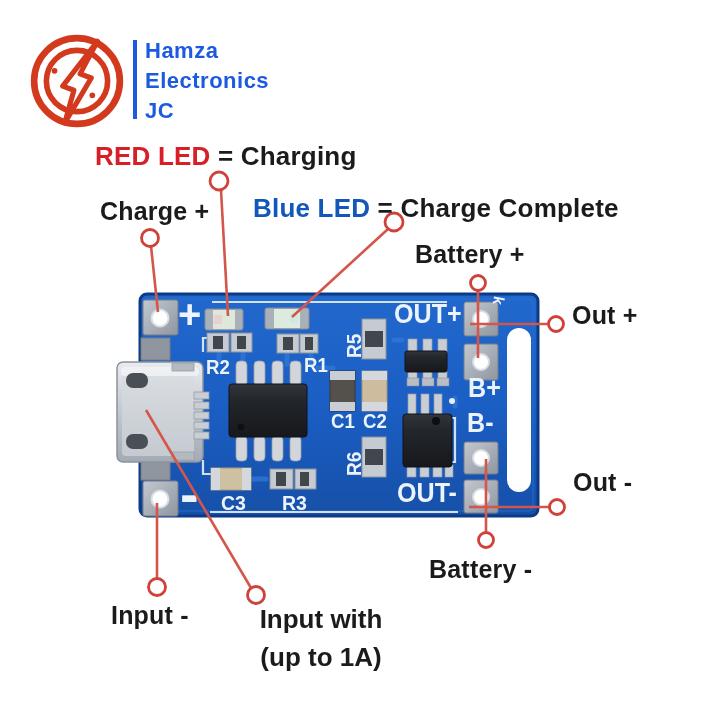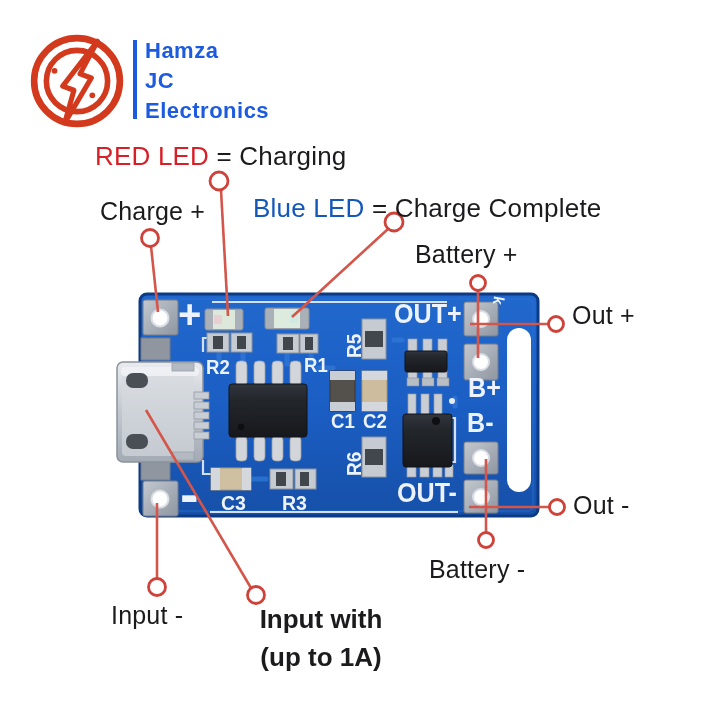--- a/index.html
+++ b/index.html
@@ -2,21 +2,21 @@
 <html style="--logo-red: #d2391d; --logo-blue: #1c5be0; --label-text: #1b1b1d; --led-red: #d61f26; --led-blue: #1457ba; --callout: #d4564a; --callout-ring: #cf423a; --pcb-blue: #1b5ec4; --pcb-edge: #0c3a85; --silkscreen: #edf3fc;"><head>
 <meta charset="utf-8">
 <style>
   html,body{margin:0;padding:0;background:#ffffff;width:720px;height:720px;overflow:hidden;
             font-family:"Liberation Sans",sans-serif;}
   #page{position:relative;width:720px;height:720px;background:#fff;}
   svg{position:absolute;left:0;top:0;}
   .layer{position:absolute;left:0;top:0;width:720px;height:720px;}
 
   
-  .lbl{position:absolute;font-weight:400;font-size:25px;color:var(--label-text);
+  .lbl{position:absolute;font-weight:700;font-size:25px;color:var(--label-text);
        white-space:nowrap;z-index:30;letter-spacing:.2px;}
   .lbl.big{font-size:26px;}
   .hl-red{color:var(--led-red);}
   .hl-blue{color:var(--led-blue);}
   .usb-block{position:absolute;left:179px;top:601px;width:284px;text-align:center;
              font-weight:700;font-size:26px;line-height:37.5px;color:var(--label-text);z-index:30;}
 
   
   .logo-bar{position:absolute;left:133px;top:40px;width:4px;height:79px;background:var(--logo-blue);z-index:30;}
   .logo-text{position:absolute;left:145px;top:36px;color:var(--logo-blue);font-weight:600;
@@ -273,41 +273,41 @@
 <svg width="98" height="98" viewBox="0 0 96 96" style="left:28px;top:30px;z-index:30;">
   <circle cx="48" cy="50" r="42" fill="none" stroke="var(--logo-red)" stroke-width="6.5"></circle>
   <circle cx="48" cy="50" r="30" fill="none" stroke="var(--logo-red)" stroke-width="5.5"></circle>
   <path d="M68,11 L34,55 L45,59 L36,91 L62,47 L51,43 Z" fill="#ffffff" stroke="var(--logo-red)" stroke-width="5" stroke-linejoin="round"></path>
   <circle cx="26" cy="40" r="2.8" fill="var(--logo-red)"></circle>
   <circle cx="63" cy="64" r="2.8" fill="var(--logo-red)"></circle>
 </svg>
 <div class="logo-bar"></div>
 <div class="logo-text">
   <div>Hamza</div>
+  <div>Electronics</div>
   <div>JC</div>
-  <div>Electronics</div>
 </div>
 
 <div class="lbl big" style="left:95px;top:141px;">
   <span class="hl-red">RED LED</span>
   <span>= Charging</span>
 </div>
 
 <div class="lbl" style="left:100px;top:197px;">Charge +</div>
 
 <div class="lbl big" style="left:253px;top:193px;">
   <span class="hl-blue">Blue LED</span>
   <span>= Charge Complete</span>
 </div>
 
 <div class="lbl" style="left:415px;top:240px;">Battery +</div>
 
 <div class="lbl" style="left:572px;top:301px;">Out +</div>
 
-<div class="lbl" style="left:573px;top:491px;">Out -</div>
+<div class="lbl" style="left:573px;top:468px;">Out -</div>
 
 <div class="lbl" style="left:429px;top:555px;">Battery -</div>
 
 <div class="lbl" style="left:111px;top:601px;">Input -</div>
 
 <div class="usb-block">
   <div>Input with</div>
   <div>(up to 1A)</div>
 </div>
 

